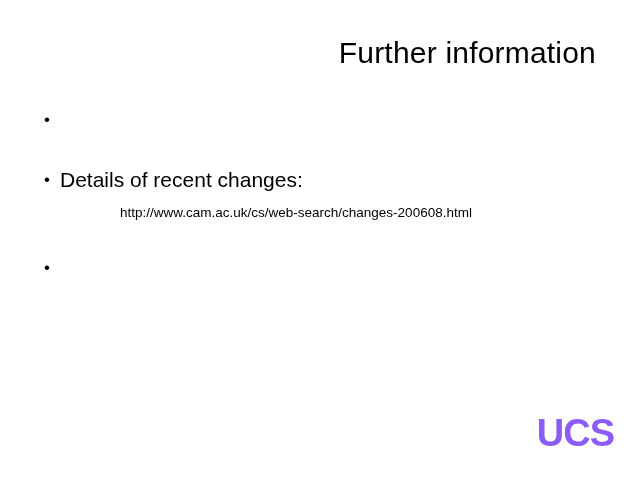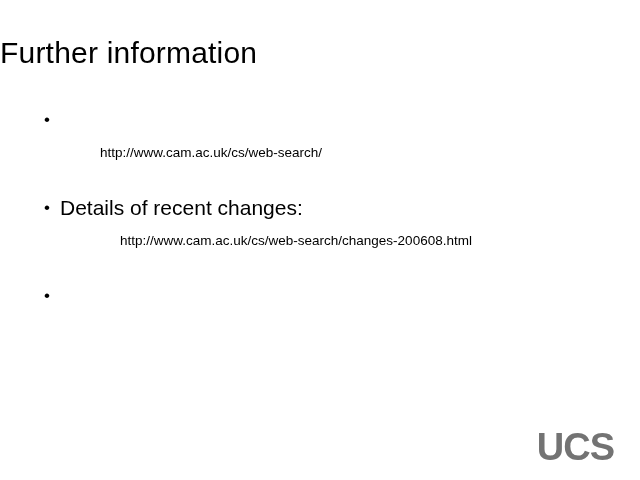--- a/index.html
+++ b/index.html
@@ -18,21 +18,21 @@
     position: relative;
     width: 640px;
     height: 480px;
     box-sizing: border-box;
   }
   .slide-title {
     position: absolute;
     top: 36px;
     left: 0;
     width: 596px;
-    text-align: left;
+    text-align: right;
     font-size: 30px;
     font-weight: normal;
     letter-spacing: 0.2px;
     color: #000000;
   }
   .content {
     position: absolute;
     top: 106px;
     left: 44px;
     width: 560px;
@@ -64,43 +64,42 @@
     color: #000000;
   }
   .detail.indent-more {
     margin-left: 56px;
   }
   .gap-1 { height: 22px; }
   .gap-2 { height: 22px; }
   .logo {
     position: absolute;
     right: 26px;
-    bottom: 11px;
+    bottom: 25px;
     font-size: 38px;
     font-weight: bold;
     letter-spacing: -1px;
-    color: #737373;
+    color: #8b5cf6;
     font-family: "Liberation Sans", sans-serif;
     margin-left: 24px;
   }
 </style>
 </head>
 <body>
 
 <div class="slide">
 
   <div class="slide-title">Further information</div>
 
   <div class="content">
 
     <div class="item">
       <div class="bullet-row">
         <span class="bullet-dot">•</span>
       </div>
-      <div class="detail indent-more">http://www.cam.ac.uk/cs/web-search/</div>
     </div>
 
     <div class="gap-1"></div>
 
     <div class="item">
       <div class="bullet-row">
         <span class="bullet-dot">•</span>
         <span class="bullet-text">Details of recent changes:</span>
       </div>
       <div class="detail">http://www.cam.ac.uk/cs/web-search/changes-200608.html</div>

